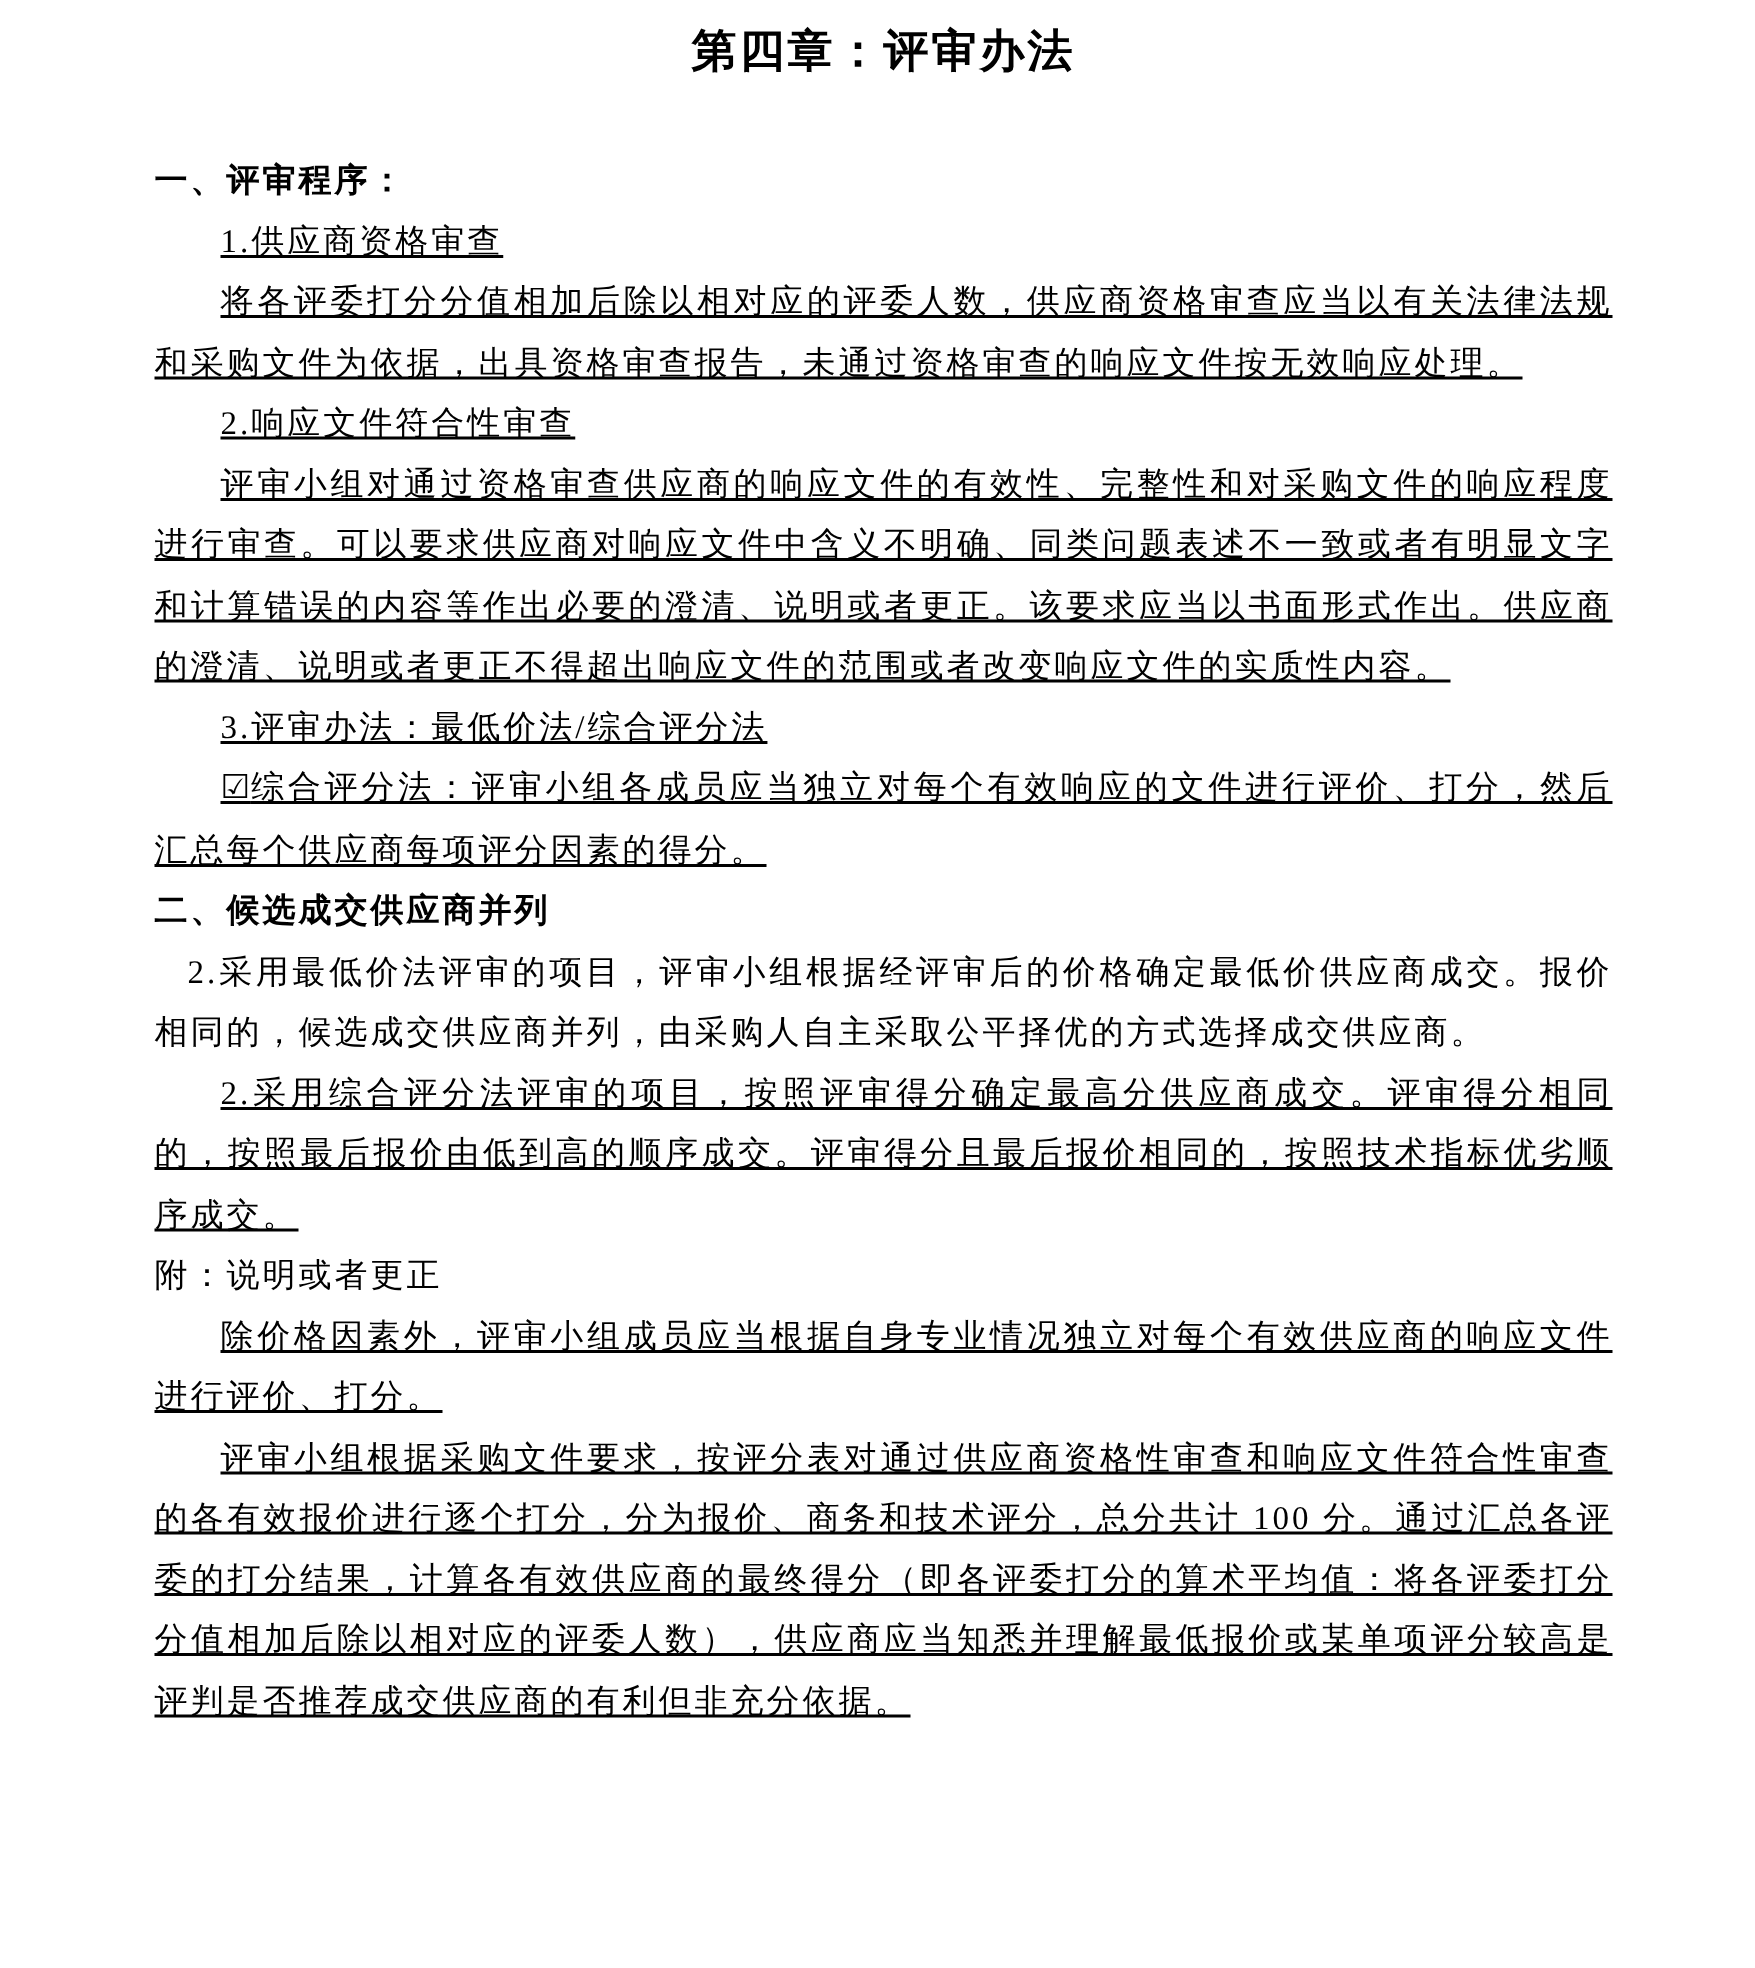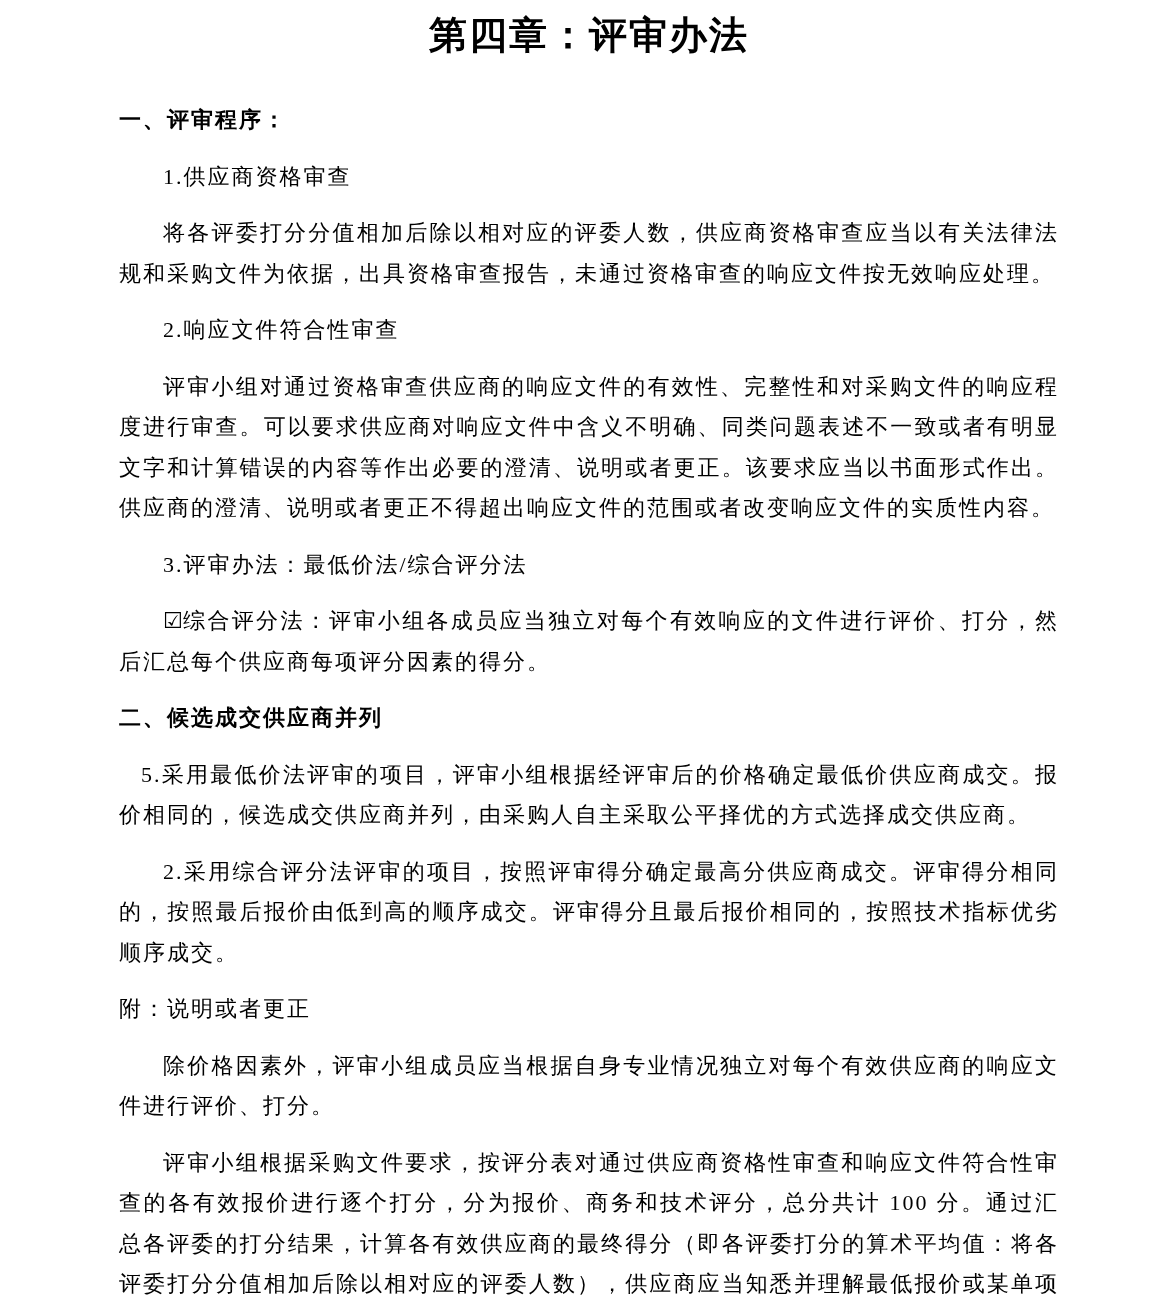--- a/index.html
+++ b/index.html
@@ -15,36 +15,37 @@
     color: #000000;
     font-family: "Liberation Serif", "DejaVu Serif", serif;
     font-size: 22px;
     line-height: 40.5px;
     letter-spacing: 2px;
     padding: 12px 95px 20px 103px;
     overflow: hidden;
   }
   .doc-title {
     text-align: center;
-    font-size: 38px;
+    font-size: 30px;
     font-weight: bold;
     line-height: 46px;
     margin: 0 0 42px 0;
     letter-spacing: 2px;
   }
   .page p {
-    margin: 16px;
+    margin: 0;
     text-align: justify;
   }
   .heading {
     font-weight: bold;
     text-indent: 0;
   }
   .para {
     text-indent: 2em;
+    text-decoration: underline;
   }
   .para-hang {
     margin-left: 0.8em;
     text-indent: 1em;
   }
   .plain {
     text-indent: 0;
   }
   .checkbox {
     font-family: "DejaVu Sans", "Liberation Sans", sans-serif;
@@ -71,21 +72,21 @@
 
   <p class="para">3.评审办法：最低价法/综合评分法</p>
 
 
   <p class="para">
     <span class="checkbox">☑</span><span>综合评分法：评审小组各成员应当独立对每个有效响应的文件进行评价、打分，然后汇总每个供应商每项评分因素的得分。</span>
   </p>
 
   <p class="heading">二、候选成交供应商并列</p>
 
-  <p class="para-hang">5.采用最低价法评审的项目，评审小组根据经评审后的价格确定最低价供应商成交。报价相同的，候选成交供应商并列，由采购人自主采取公平择优的方式选择成交供应商。</p>
+  <p class="para-hang">2.采用最低价法评审的项目，评审小组根据经评审后的价格确定最低价供应商成交。报价相同的，候选成交供应商并列，由采购人自主采取公平择优的方式选择成交供应商。</p>
 
   <p class="para">2.采用综合评分法评审的项目，按照评审得分确定最高分供应商成交。评审得分相同的，按照最后报价由低到高的顺序成交。评审得分且最后报价相同的，按照技术指标优劣顺序成交。</p>
 
   <p class="plain">附：说明或者更正</p>
 
   <p class="para">除价格因素外，评审小组成员应当根据自身专业情况独立对每个有效供应商的响应文件进行评价、打分。</p>
 
   <p class="para">评审小组根据采购文件要求，按评分表对通过供应商资格性审查和响应文件符合性审查的各有效报价进行逐个打分，分为报价、商务和技术评分，总分共计 100 分。通过汇总各评委的打分结果，计算各有效供应商的最终得分（即各评委打分的算术平均值：将各评委打分分值相加后除以相对应的评委人数），供应商应当知悉并理解最低报价或某单项评分较高是评判是否推荐成交供应商的有利但非充分依据。</p>
 
 </div>

